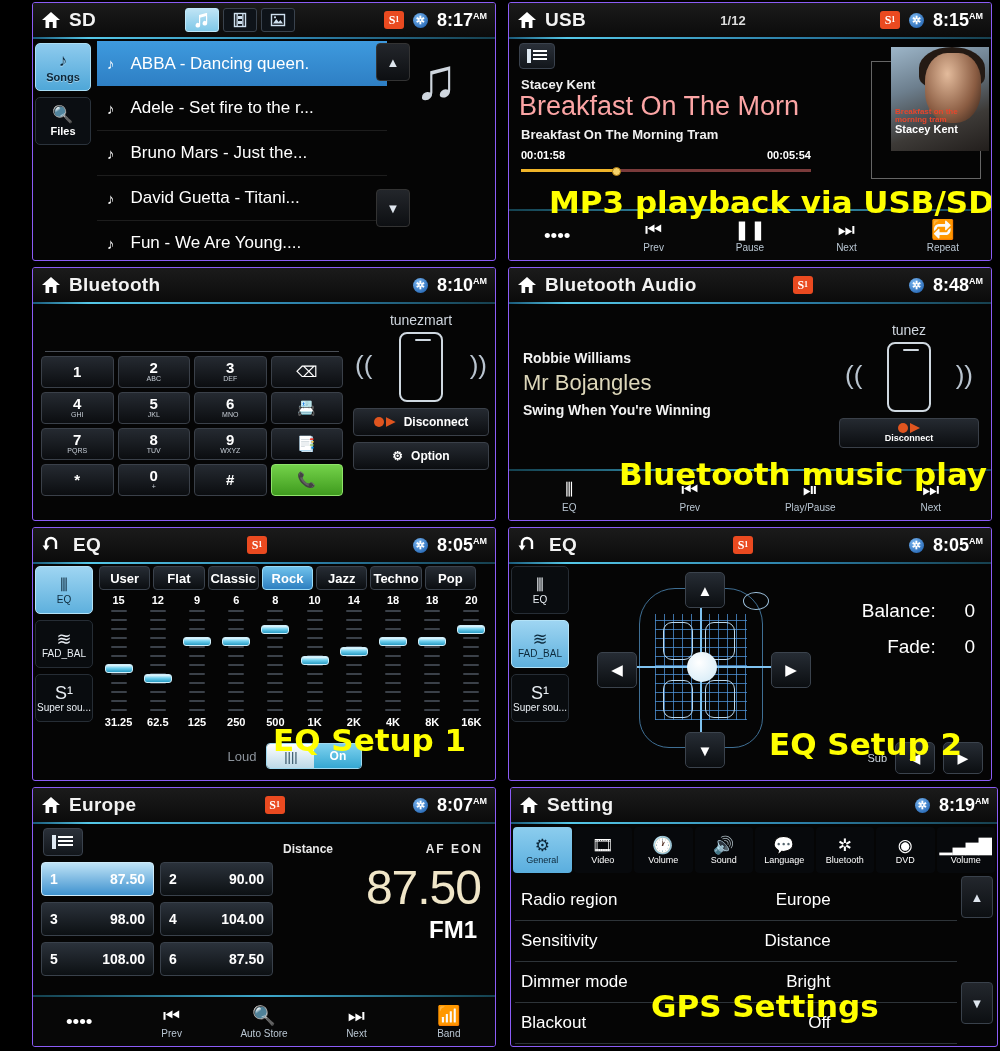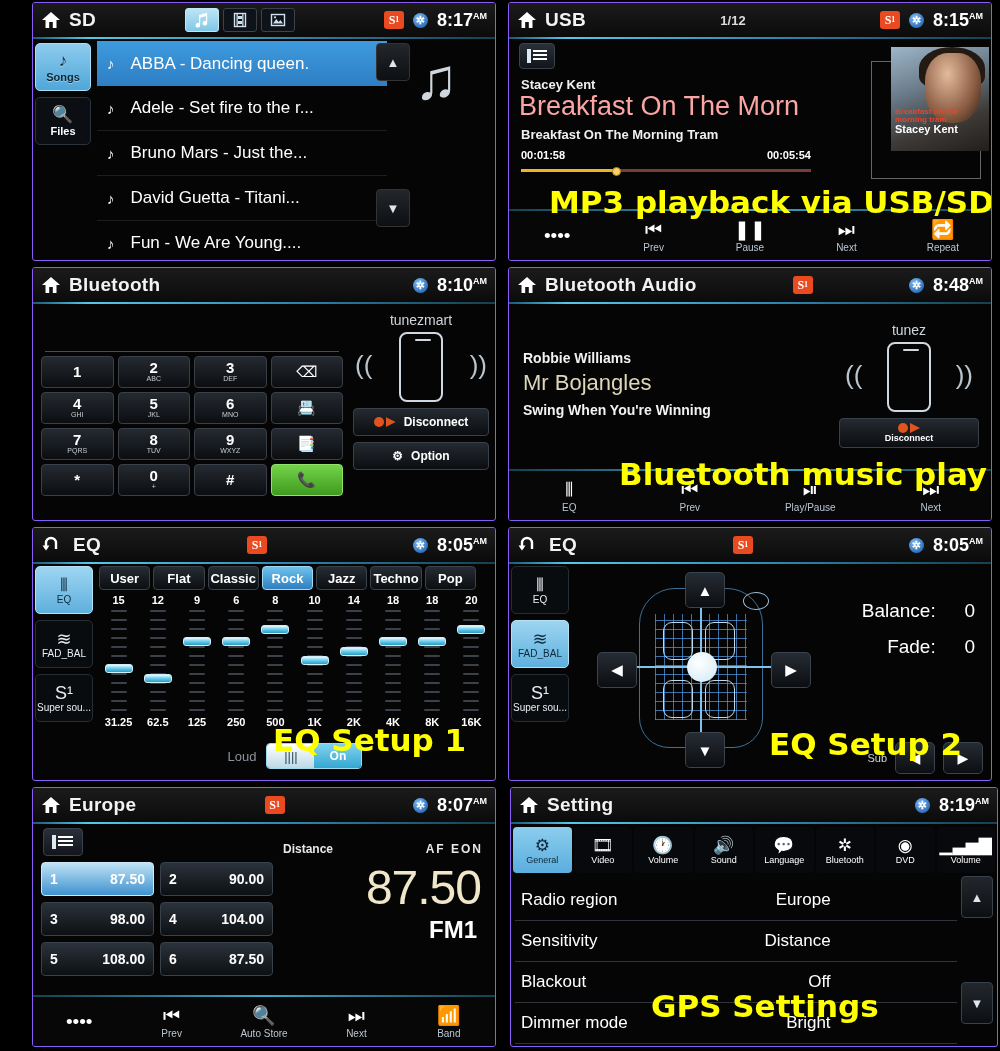--- a/index.html
+++ b/index.html
@@ -955,27 +955,27 @@
       <div class="st-rows">
         <div class="strow">
               <span>Radio region</span>
               <span class="v">Europe</span>
             </div>
         <div class="strow">
               <span>Sensitivity</span>
               <span class="v">Distance</span>
             </div>
         <div class="strow">
+              <span>Dimmer mode</span>
+              <span class="v">Bright</span>
+            </div>
+        <div class="strow">
               <span>Blackout</span>
               <span class="v">Off</span>
             </div>
-        <div class="strow">
-              <span>Dimmer mode</span>
-              <span class="v">Bright</span>
-            </div>
       </div>
       <div class="st-up">
             <span>▲</span>
           </div>
       <div class="st-dn">
             <span>▼</span>
           </div>
     </div>
     <div class="caption" style="left:140px; bottom:22px;">GPS Settings</div>
   </div>

